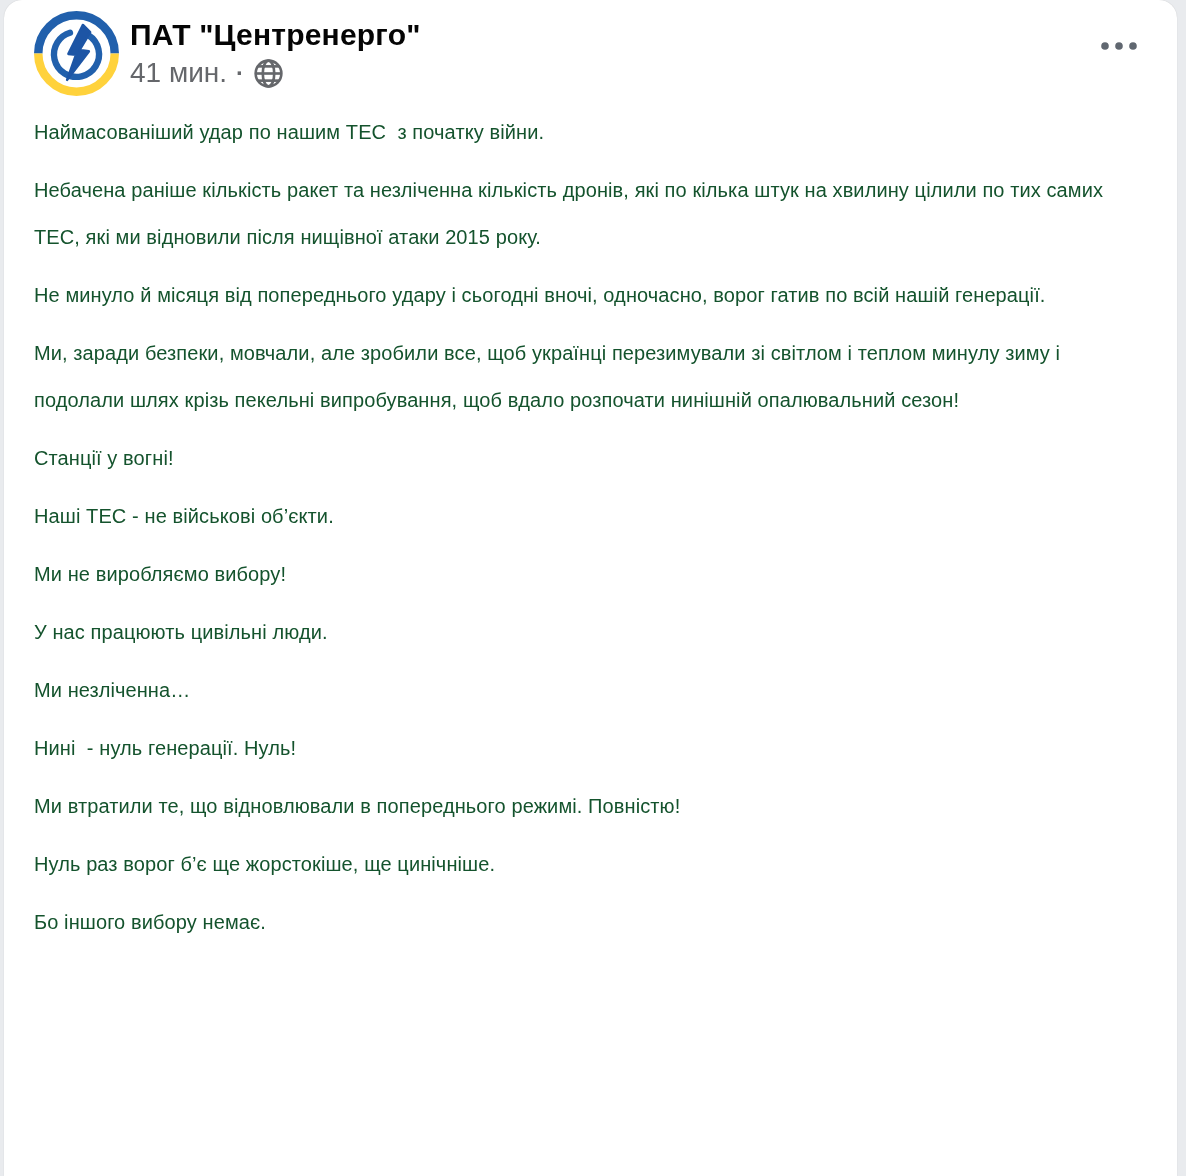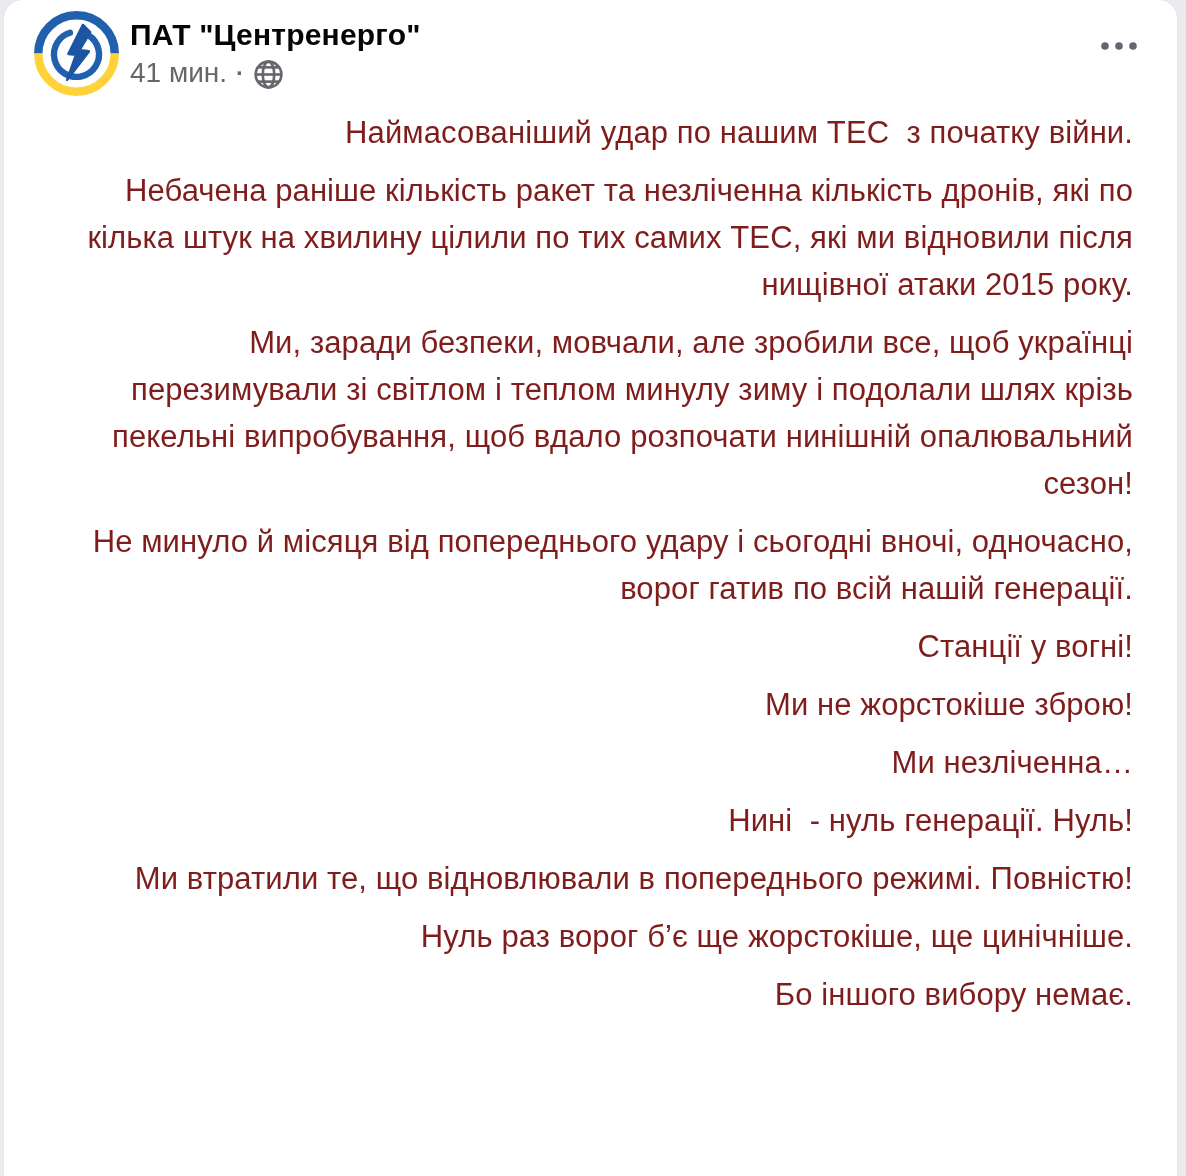--- a/index.html
+++ b/index.html
@@ -38,21 +38,20 @@
   .page-name {
     font-size: 30px;
     font-weight: 700;
     color: #050505;
     line-height: 38px;
     letter-spacing: .2px;
     cursor: pointer;
   }
   .meta-row {
     display: flex;
-    align-items: center;
     margin-top: 2px;
     font-size: 28px;
     color: #65676b;
     line-height: 34px;
   }
   .meta-row .timestamp { cursor: pointer; }
   .meta-sep {
     margin: 0 9px;
     font-weight: 700;
     font-size: 24px;
@@ -65,27 +64,26 @@
     display: flex; align-items: center; justify-content: center;
     border-radius: 8px;
     cursor: pointer;
   }
   .more-button svg { display: block; }
   
   .post-body {
     padding: 13px 44px 24px 30px;
   }
   .post-body p {
-    font-size: 31px;
+    font-size: 20px;
     line-height: 47px;
-    color: #7f1d1d;
+    color: #14532d;
     letter-spacing: .1px;
     margin: 0 0 11px 0;
     white-space: pre-wrap;
-    text-align: right;
   }
   .post-body p:last-child { margin-bottom: 0; }
 </style>
 </head>
 <body>
 
 <article class="post-card">
 
   <header class="post-header">
 
@@ -128,24 +126,26 @@
           <circle cx="33" cy="5" r="3.8" fill="#606770"></circle>
         </svg>
       </span>
     </div>
 
   </header>
 
   <div class="post-body">
       <p>Наймасованіший удар по нашим ТЕС  з початку війни.</p>
       <p>Небачена раніше кількість ракет та незліченна кількість дронів, які по кілька штук на хвилину цілили по тих самих ТЕС, які ми відновили після нищівної атаки 2015 року.</p>
+      <p>Не минуло й місяця від попереднього удару і сьогодні вночі, одночасно, ворог гатив по всій нашій генерації.</p>
       <p>Ми, заради безпеки, мовчали, але зробили все, щоб українці перезимували зі світлом і теплом минулу зиму і подолали шлях крізь пекельні випробування, щоб вдало розпочати нинішній опалювальний сезон!</p>
-      <p>Не минуло й місяця від попереднього удару і сьогодні вночі, одночасно, ворог гатив по всій нашій генерації.</p>
       <p>Станції у вогні!</p>
-      <p>Ми не жорстокіше зброю!</p>
+      <p>Наші ТЕС - не військові об’єкти.</p>
+      <p>Ми не виробляємо вибору!</p>
+      <p>У нас працюють цивільні люди.</p>
       <p>Ми незліченна…</p>
       <p>Нині  - нуль генерації. Нуль!</p>
       <p>Ми втратили те, що відновлювали в попереднього режимі. Повністю!</p>
       <p>Нуль раз ворог б’є ще жорстокіше, ще цинічніше.</p>
       <p>Бо іншого вибору немає.</p>
     </div>
 
 </article>
 
 </body></html>

